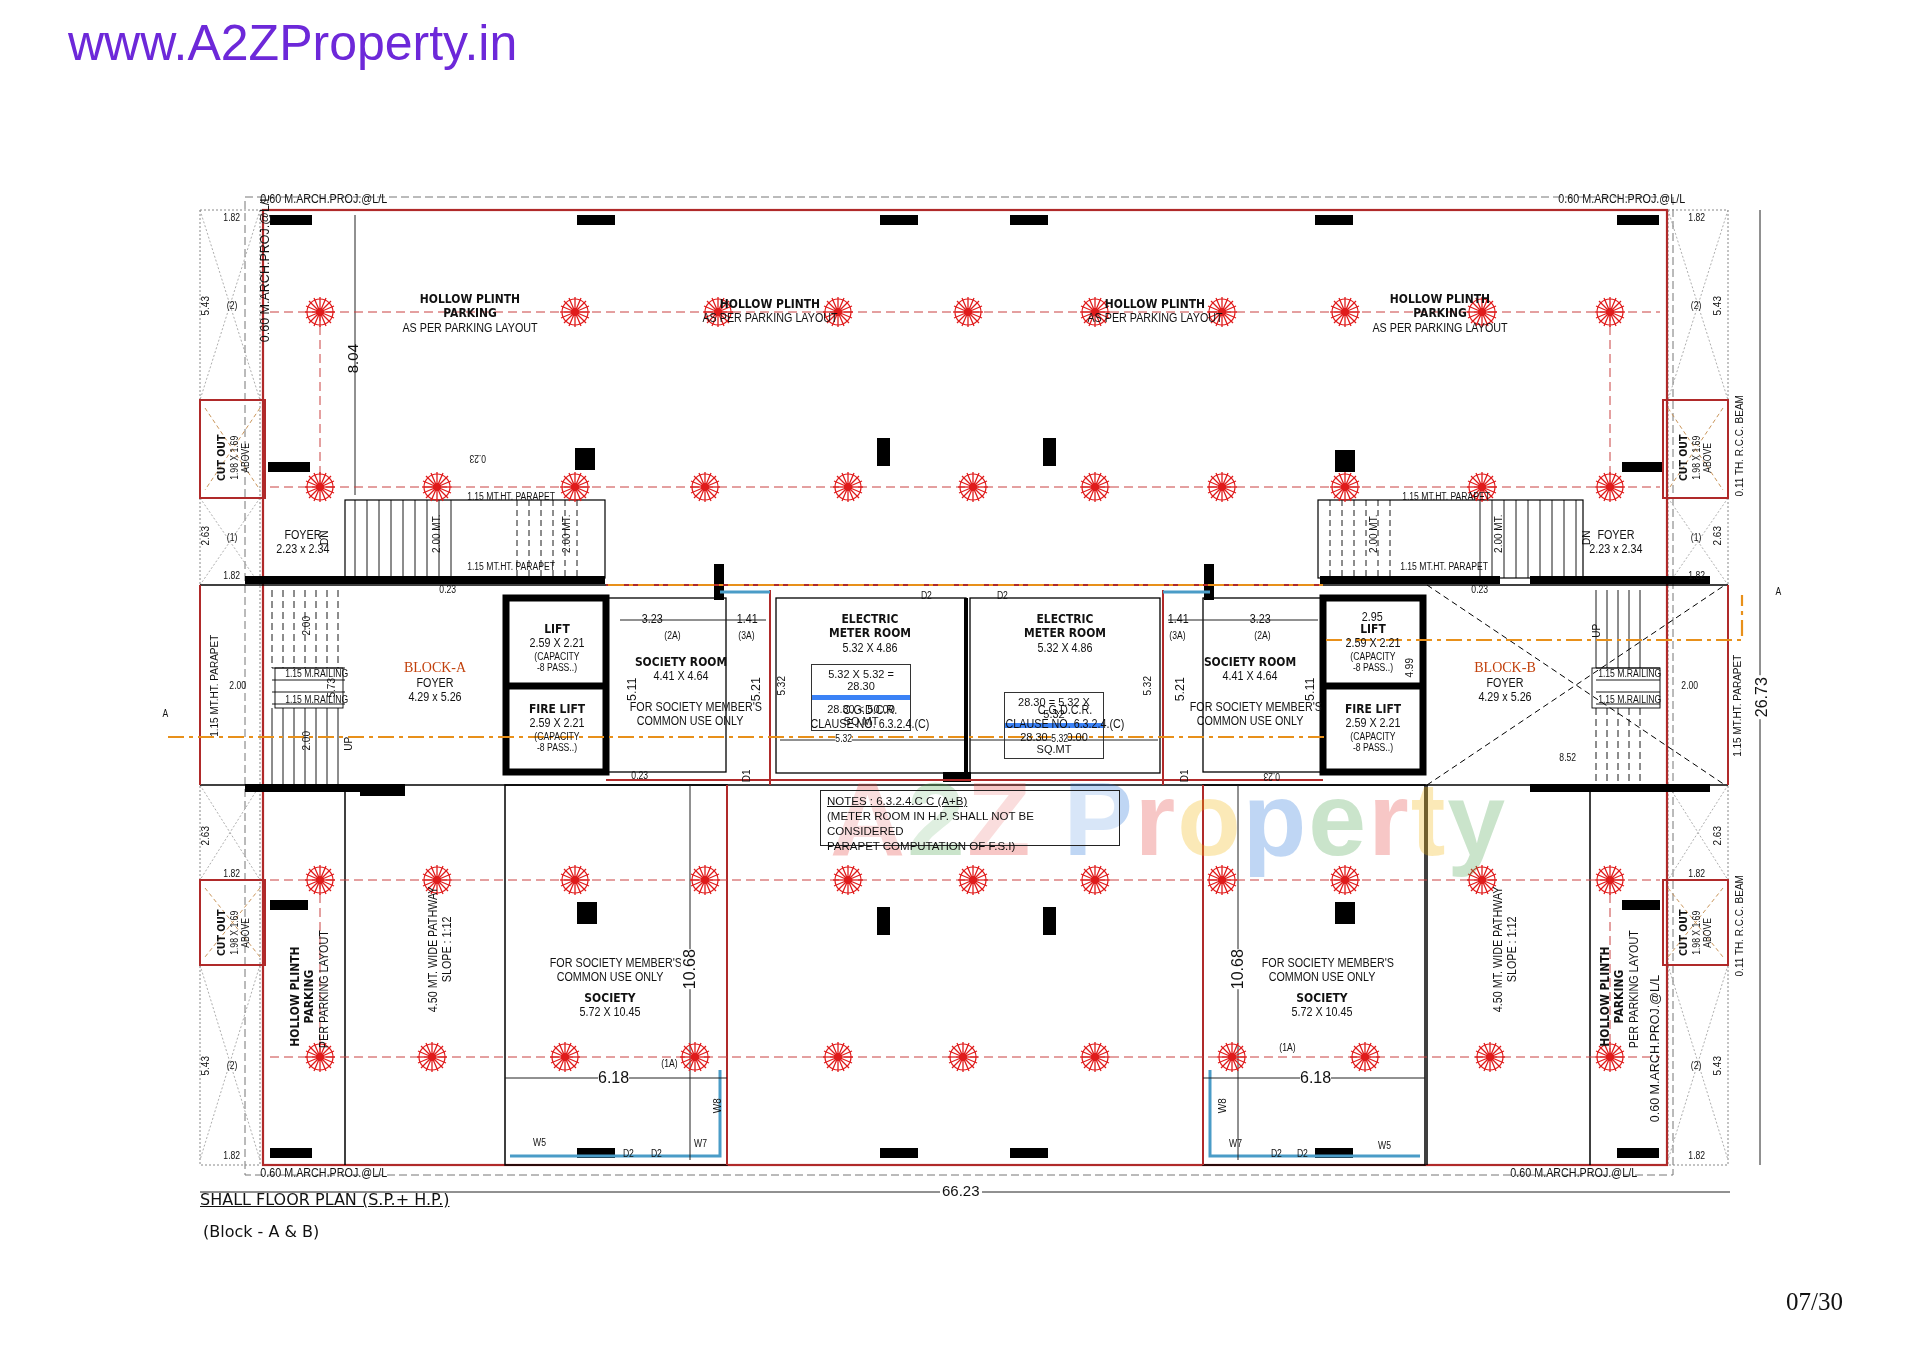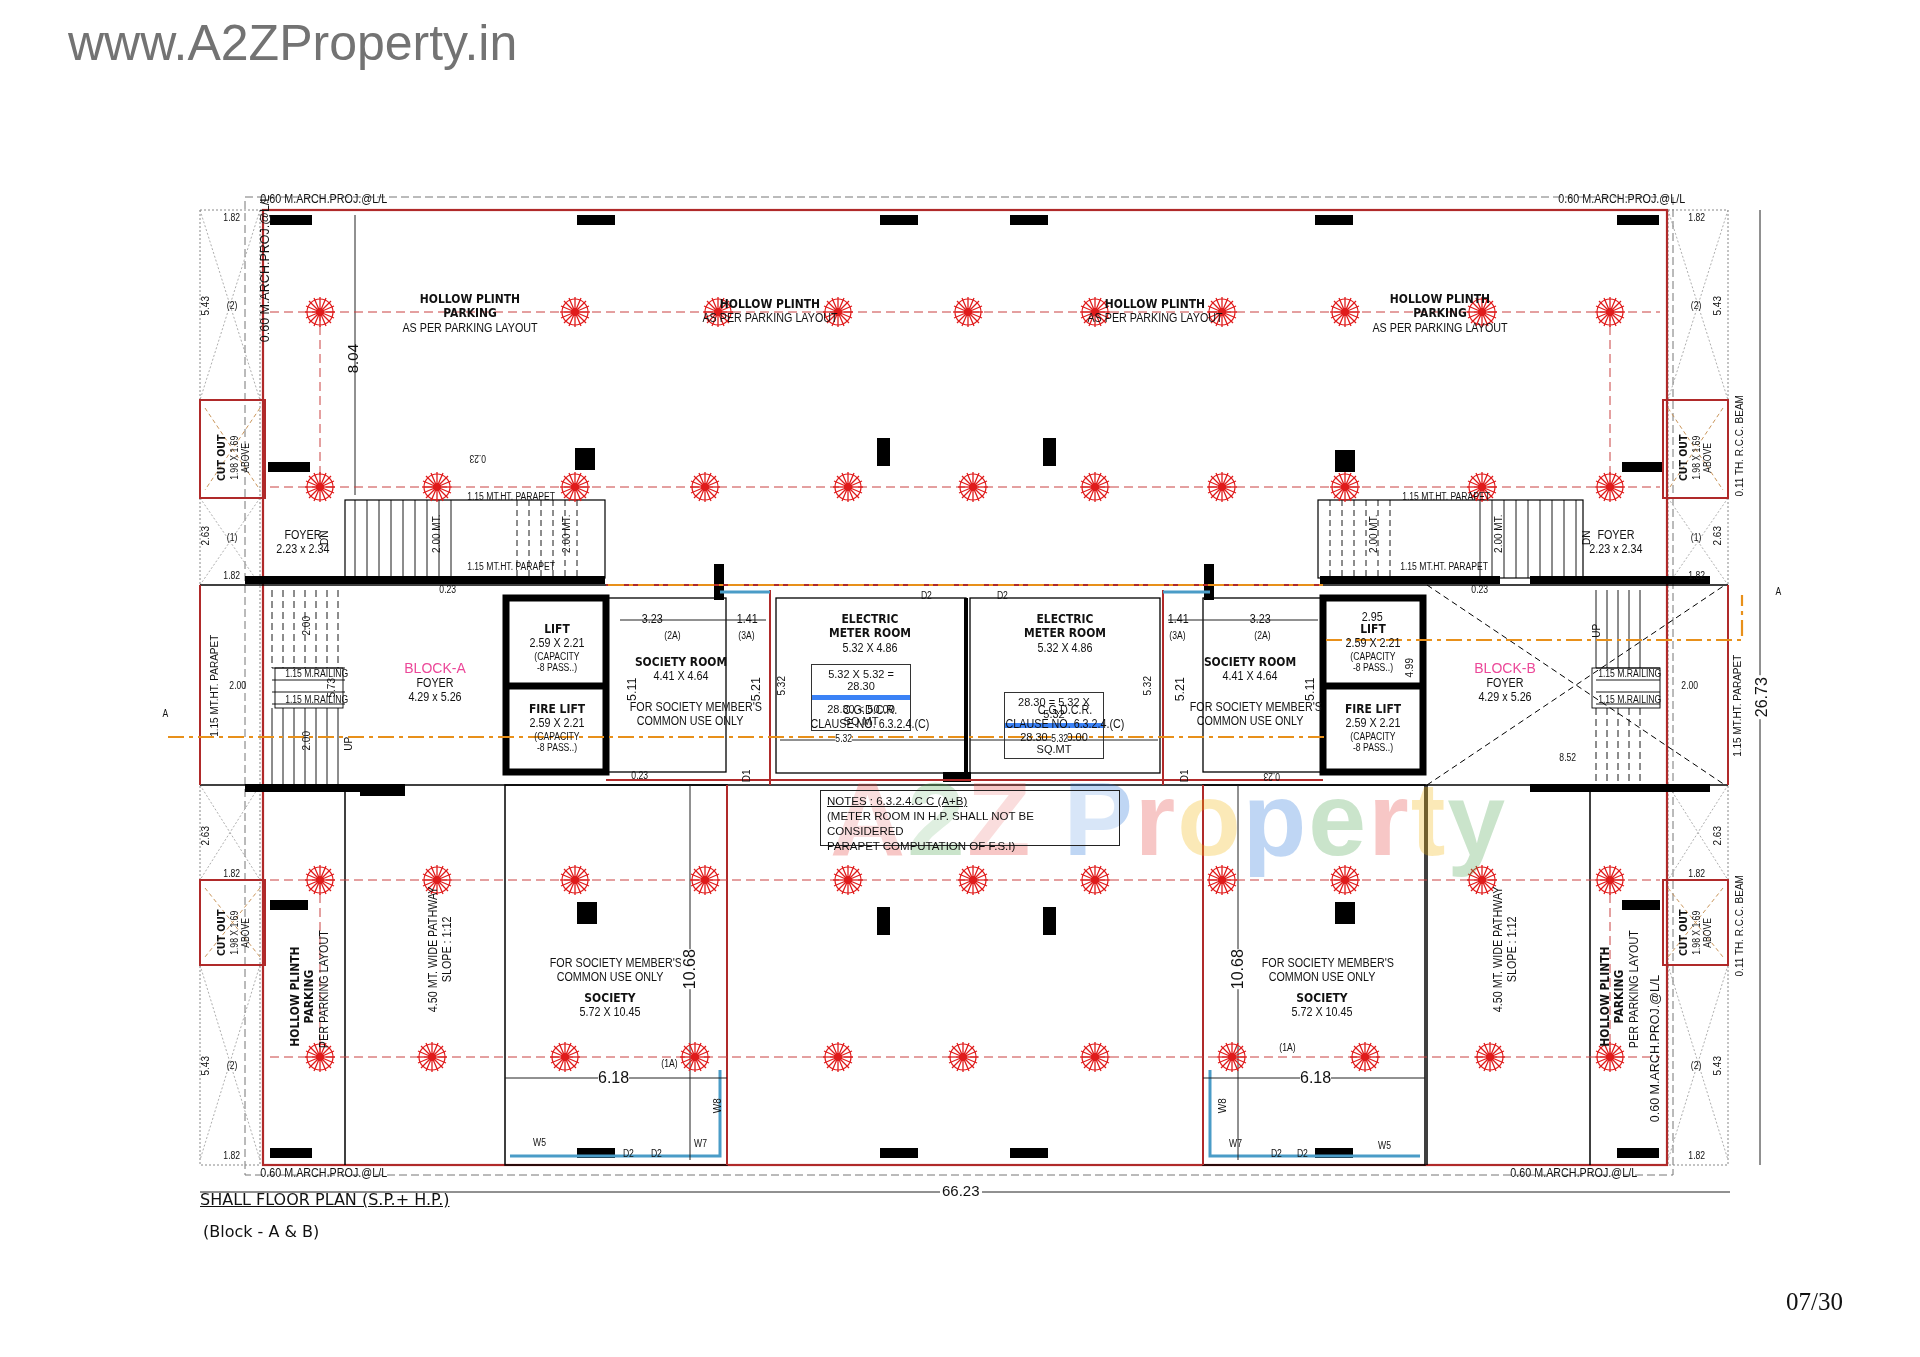--- a/index.html
+++ b/index.html
@@ -1,25 +1,25 @@
 <!DOCTYPE html>
 <html><head>
 <meta charset="utf-8">
 <style>
   html,body{margin:0;padding:0;background:#ffffff;}
   body{width:1920px;height:1357px;position:relative;overflow:hidden;font-family:"Liberation Sans",sans-serif;color:#111;}
   .abs{position:absolute;}
-  .watermark-top{left:68px;top:14px;font-size:50px;color:#737373;letter-spacing:0px;font-family:"Liberation Sans",sans-serif;}
+  .watermark-top{left:68px;top:14px;font-size:50px;color:#6d28d9;letter-spacing:0px;font-family:"Liberation Sans",sans-serif;}
   .wm-center{left:830px;top:760px;font-size:104px;font-weight:bold;opacity:0.28;letter-spacing:2px;font-family:"Liberation Sans",sans-serif;white-space:nowrap;}
   svg#plan{position:absolute;left:0;top:0;}
   .lbl{position:absolute;text-align:center;line-height:1.15;white-space:nowrap;font-family:"Liberation Sans",sans-serif;}
   .bold{font-weight:bold;font-family:"DejaVu Sans",sans-serif;font-size:12.5px;transform:scaleX(0.86);}
   .sm{font-size:12.5px;transform:scaleX(0.86);}
   .xs{font-size:10px;transform:scaleX(0.86);}
-  .red{color:#ec4899;}
+  .red{color:#c2410c;font-family:Liberation Serif, serif;}
   .vert{transform:rotate(-90deg);transform-origin:center center;}
   .title{left:200px;top:1190px;font-size:16px;text-decoration:underline;font-family:"DejaVu Sans",sans-serif;}
   .subtitle{left:203px;top:1222px;font-size:16px;font-family:"DejaVu Sans",sans-serif;}
   .pagenum{left:1786px;top:1288px;font-size:25px;font-family:"Liberation Serif",serif;}
   .notes{left:820px;top:790px;width:300px;height:56px;border:1.5px solid #222;background:rgba(255,255,255,0.4);font-size:11.5px;padding:3px 6px;box-sizing:border-box;line-height:1.3;font-family:"Liberation Sans",sans-serif;}
   .notes .h{text-decoration:underline;}
   .calc{position:absolute;border:1px solid #333;font-size:11px;font-family:"Liberation Sans",sans-serif;text-align:center;}
   .calc div{padding:3px 2px;}
   .calc div:first-child{border-bottom:5px solid #3b82f6;}
 </style>

